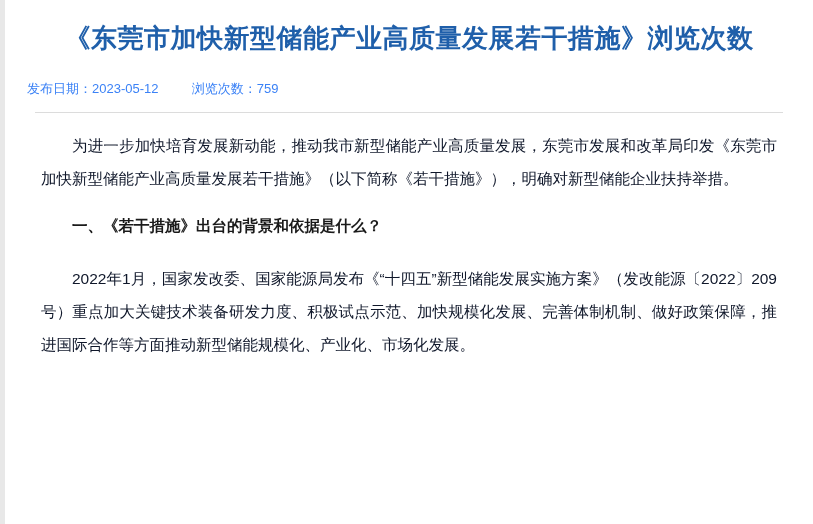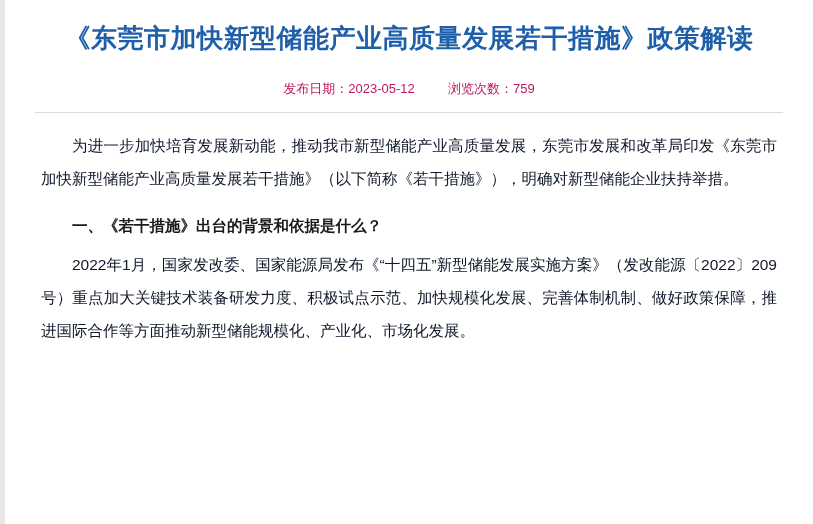--- a/index.html
+++ b/index.html
@@ -37,23 +37,22 @@
     padding: 18px 36px 0 36px;
     text-align: center;
     font-size: 26px;
     line-height: 40px;
     font-weight: bold;
     color: #1f5faa;
     letter-spacing: 0.5px;
   }
   .meta-row {
     margin-top: 22px;
-    text-align: center;
     font-size: 13px;
-    color: #be185d;
+    color: #3b82f6;
     padding-bottom: 14px;
   }
   .meta-row span {
     display: inline-block;
   }
   .meta-gap {
     display: inline-block;
     width: 26px;
   }
   .divider {
@@ -71,34 +70,34 @@
     font-size: 15.5px;
     line-height: 33px;
     text-indent: 2em;
     color: #0f172a;
     text-align: justify;
   }
   .body-text p.section-heading {
     font-weight: bold;
     color: #1a1a1a;
     margin-top: 14px;
-    margin-bottom: 6px;
+    margin-bottom: 20px;
   }
   .body-text p.first-para {
     margin-top: 16px;
   }
 </style>
 </head>
 <body>
 
 <div class="left-rule"></div>
 
 <div class="page">
 
-  <h1 class="doc-title">《东莞市加快新型储能产业高质量发展若干措施》政策解读</h1>
+  <h1 class="doc-title">《东莞市加快新型储能产业高质量发展若干措施》浏览次数</h1>
 
   <div class="meta-row">
     <span>发布日期：2023-05-12</span>
     <span class="meta-gap"></span>
     <span>浏览次数：759</span>
   </div>
 
   <hr class="divider">
 
   <div class="body-text">

